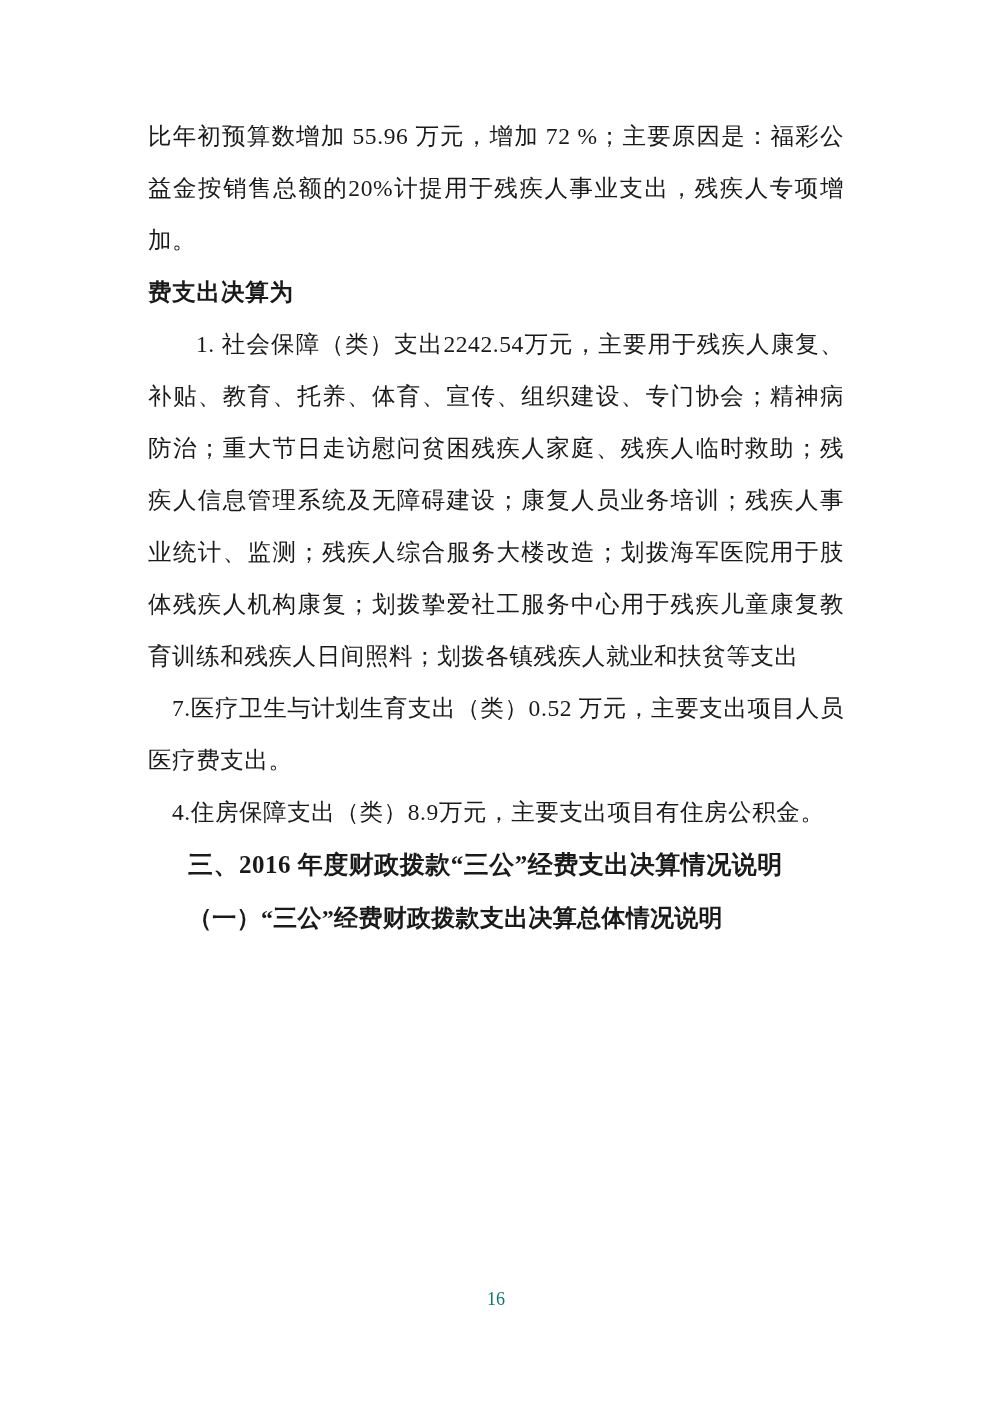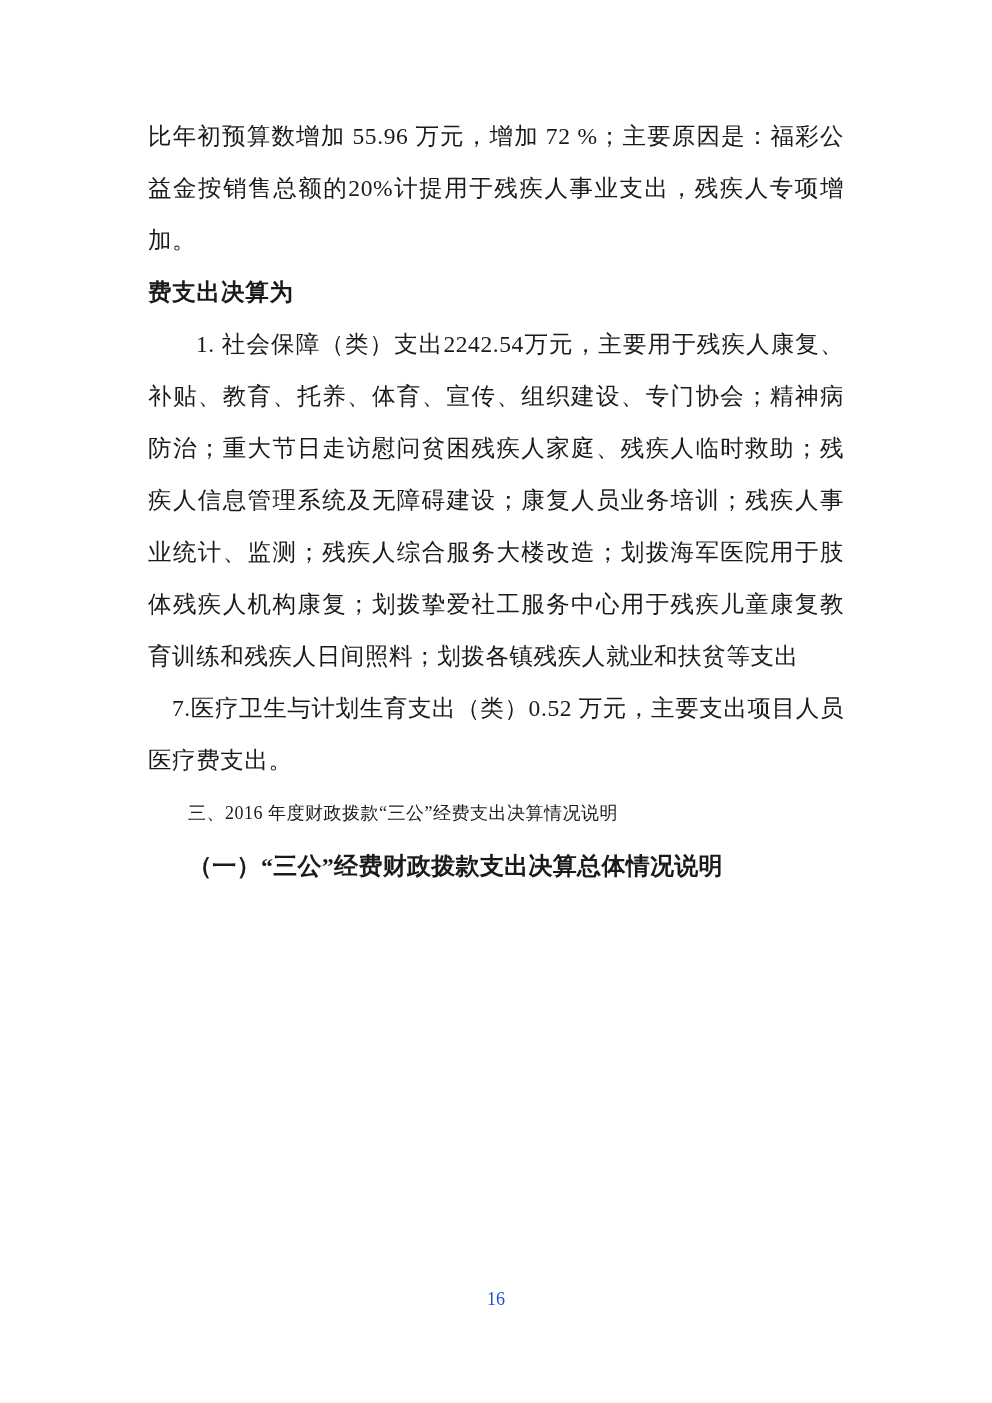--- a/index.html
+++ b/index.html
@@ -41,23 +41,23 @@
     text-indent: 24px;
   }
   .heading-bold {
     font-size: 23.5px;
     line-height: 52px;
     font-weight: bold;
     letter-spacing: 0.8px;
     margin: 0;
   }
   .heading-center-bold {
-    font-size: 18px;
+    font-size: 25px;
     line-height: 54px;
-    font-weight: normal;
+    font-weight: bold;
     letter-spacing: 0.5px;
     margin: 0;
     text-indent: 40px;
   }
   .heading-sub-bold {
     font-size: 24px;
     line-height: 52px;
     font-weight: bold;
     letter-spacing: 0.3px;
     margin: 0;
@@ -65,37 +65,38 @@
     font-family: Liberation Serif, serif;
   }
   .page-number {
     position: absolute;
     left: 0;
     right: 0;
     bottom: 64px;
     text-align: center;
     font-size: 18px;
     font-family: "Liberation Serif", serif;
-    color: #1d4ed8;
+    color: #0f766e;
   }
 </style>
 </head>
 <body>
 
 <div class="page">
 
   <p class="para cont">比年初预算数增加 55.96 万元，增加 72 %；主要原因是：福彩公益金按销售总额的20%计提用于残疾人事业支出，残疾人专项增加。</p>
 
   <p class="heading-bold">费支出决算为</p>
 
   <p class="para indent1">1. 社会保障（类）支出2242.54万元，主要用于残疾人康复、补贴、教育、托养、体育、宣传、组织建设、专门协会；精神病防治；重大节日走访慰问贫困残疾人家庭、残疾人临时救助；残疾人信息管理系统及无障碍建设；康复人员业务培训；残疾人事业统计、监测；残疾人综合服务大楼改造；划拨海军医院用于肢体残疾人机构康复；划拨挚爱社工服务中心用于残疾儿童康复教育训练和残疾人日间照料；划拨各镇残疾人就业和扶贫等支出</p>
 
   <p class="para indent-half">7.医疗卫生与计划生育支出（类）0.52 万元，主要支出项目人员医疗费支出。</p>
 
 
+  <p class="para indent-half">4.住房保障支出（类）8.9万元，主要支出项目有住房公积金。</p>
 
   <p class="heading-center-bold">三、2016 年度财政拨款“三公”经费支出决算情况说明</p>
 
   <p class="heading-sub-bold">（一）“三公”经费财政拨款支出决算总体情况说明</p>
 
 
   <div class="page-number">16</div>
 </div>
 
 </body></html>

